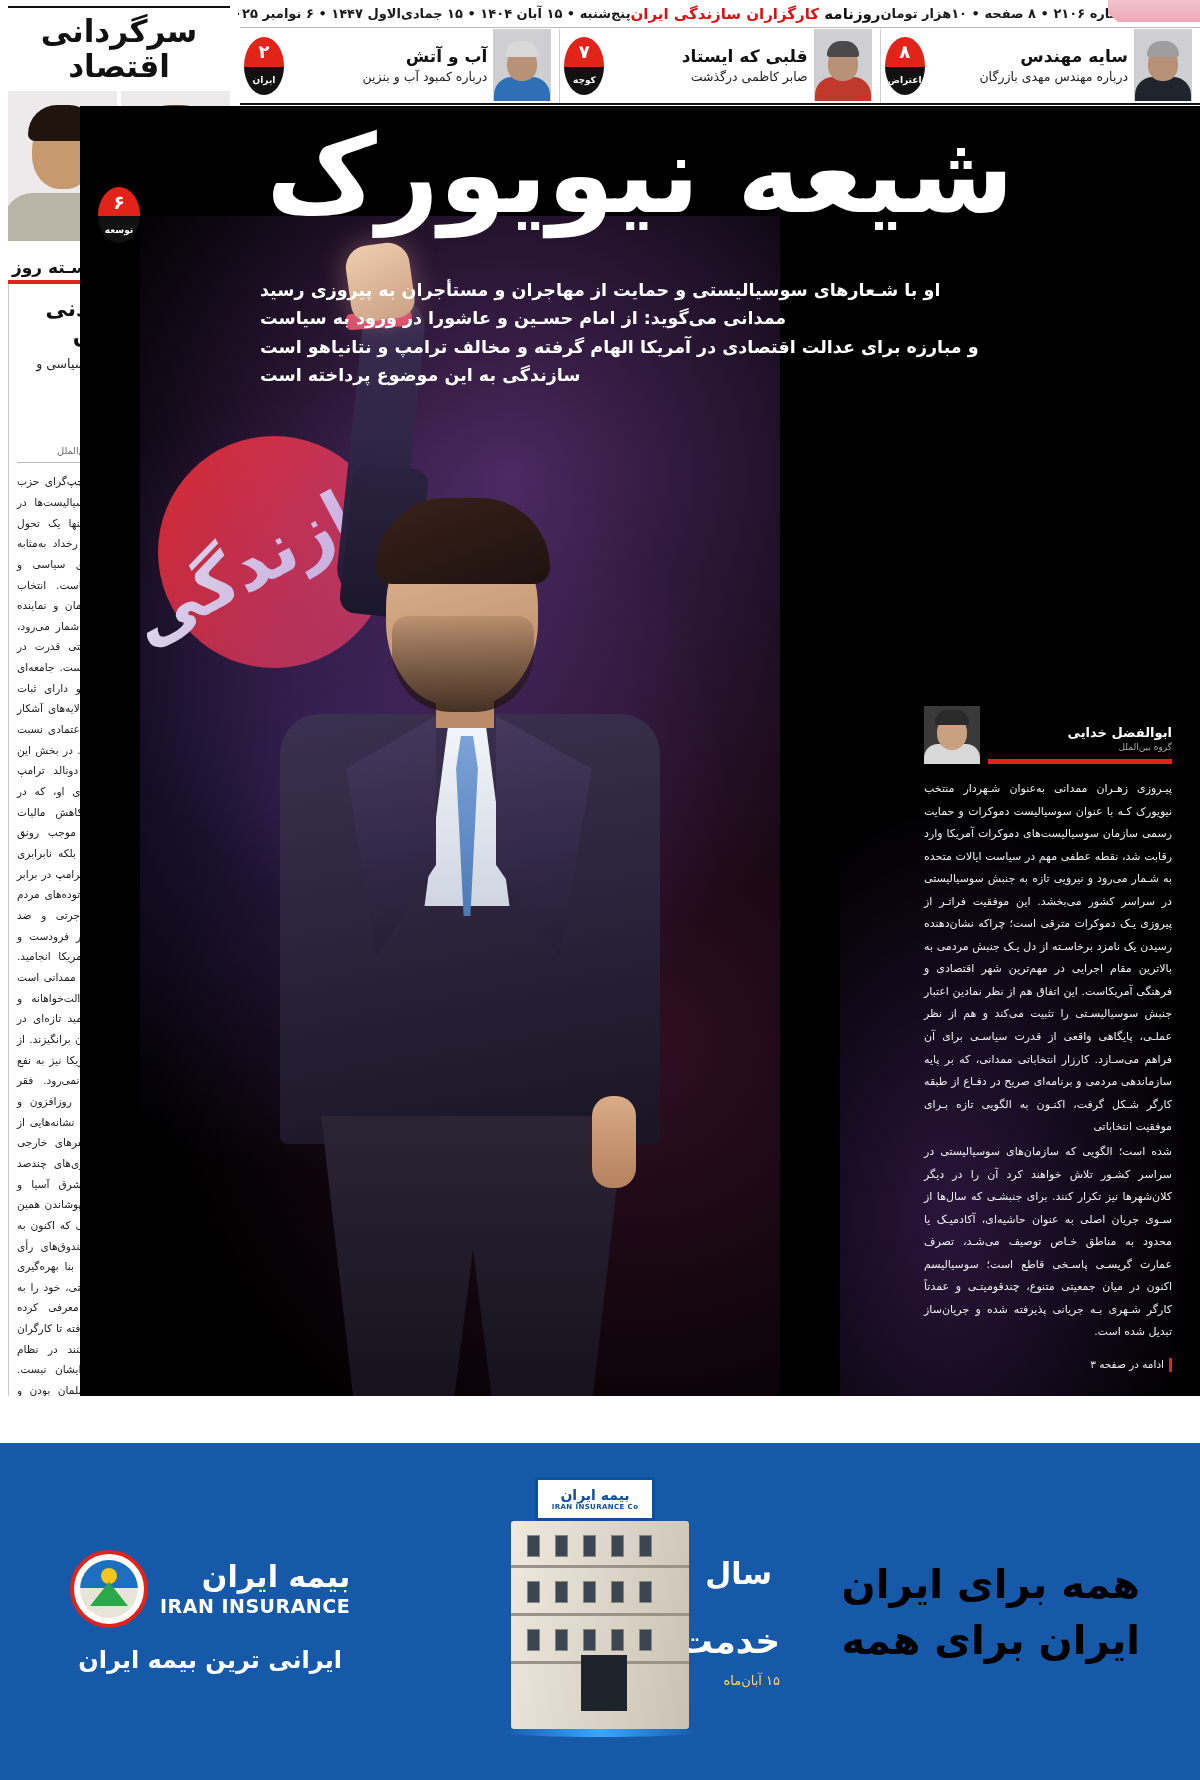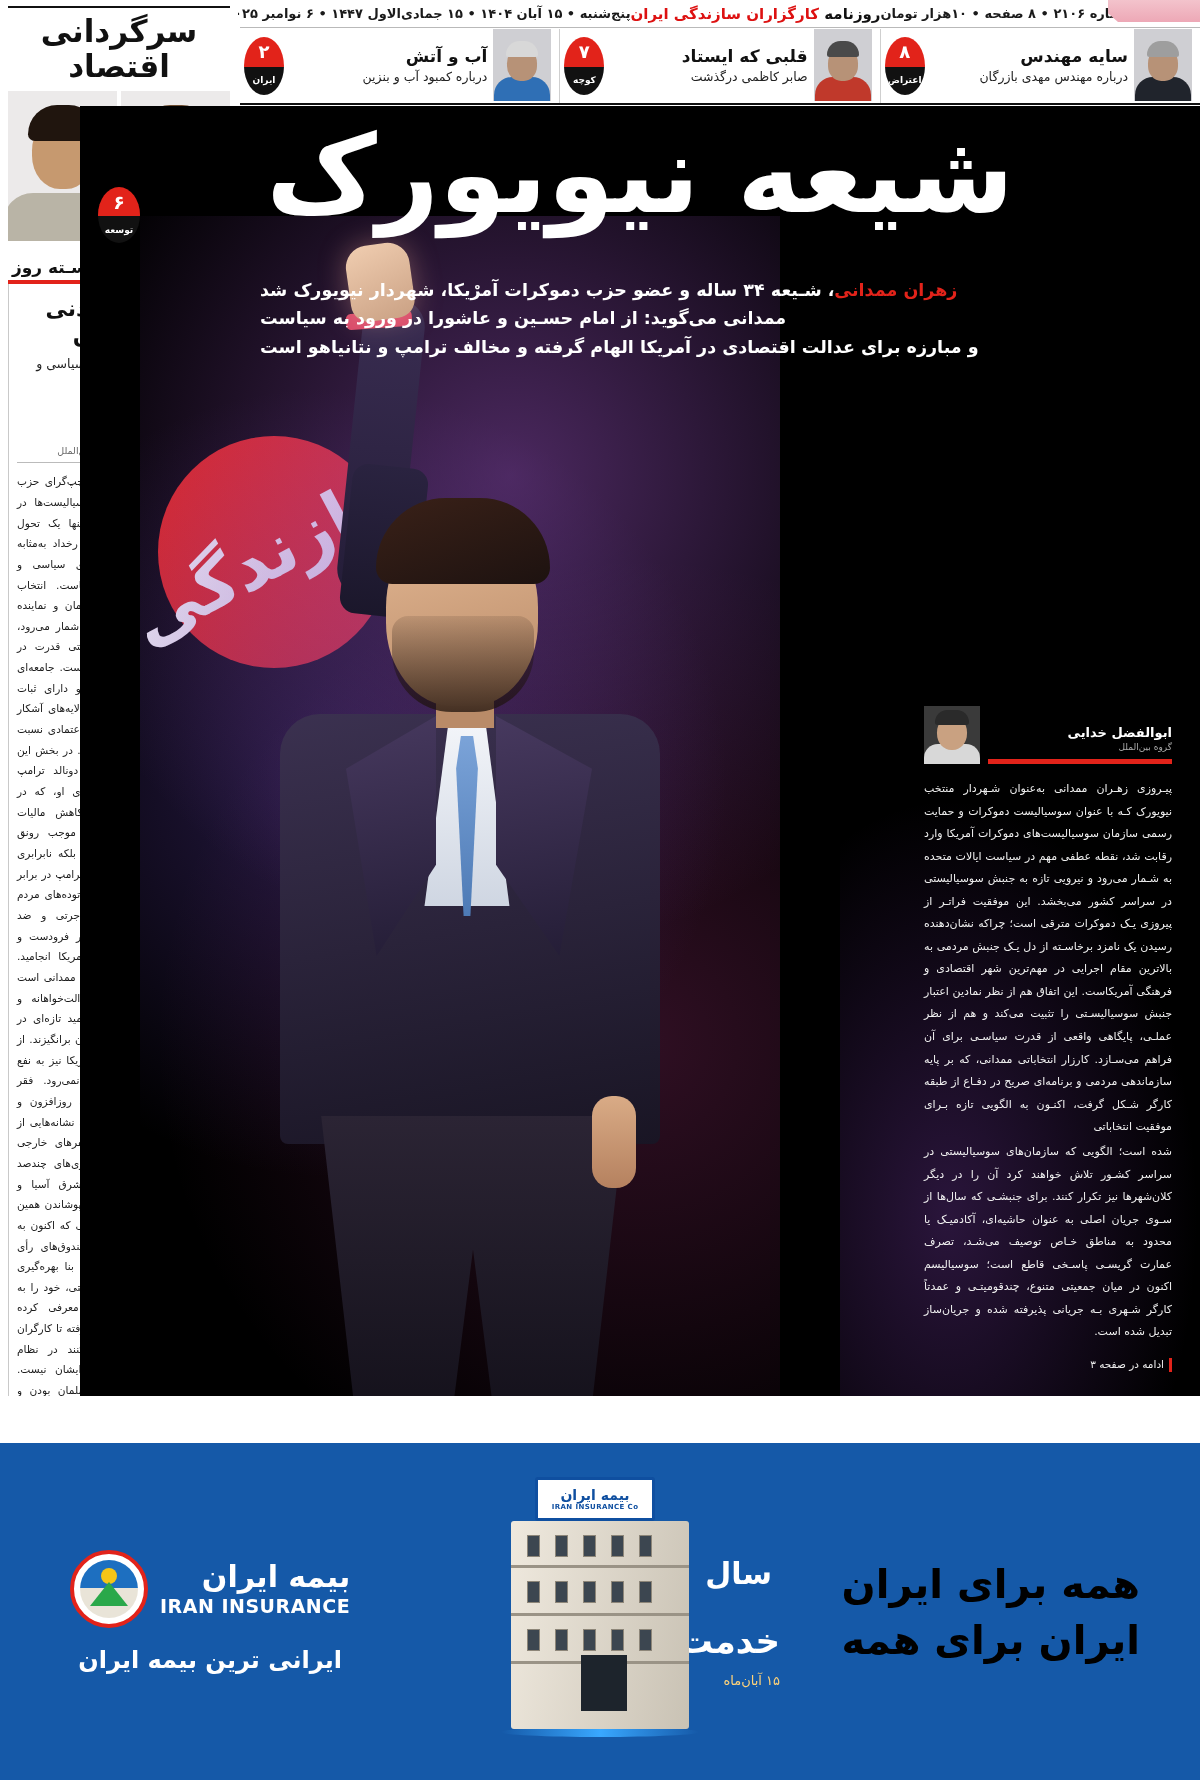--- a/index.html
+++ b/index.html
@@ -506,23 +506,24 @@
       <div class="pp-handR"></div>
     </div>
 
     <div class="logo-circle">
       <div class="lg">سازندگی</div>
     </div>
 
     <div class="feat-title">شیعه نیویورک</div>
 
     <div class="feat-deck">
-      <p><span class="redname">زهران ممدانی</span><span>، شـیعه ۳۴ ساله و عضو حزب دموکرات آمرْیکا، شهردار نیویورک شد</span></p>
+      <p>او با شـعارهای سوسیالیستی و حمایت از مهاجران و مستأجران به پیروزی رسید</p>
       <p>ممدانی می‌گوید: از امام حسـین و عاشورا در ورود به سیاست</p>
       <p>و مبارزه برای عدالت اقتصادی در آمریکا الهام گرفته و مخالف ترامپ و نتانیاهو است</p>
+      <p>سازندگی به این موضوع پرداخته است</p>
     </div>
 
     <div class="feat-byline">
       <div class="by-avatar">
         <div class="b"></div>
           <div class="h"></div>
           <div class="hr"></div>
       </div>
       <div class="by-txt">
         <div class="by-name">ابوالفضل خدایی</div>

